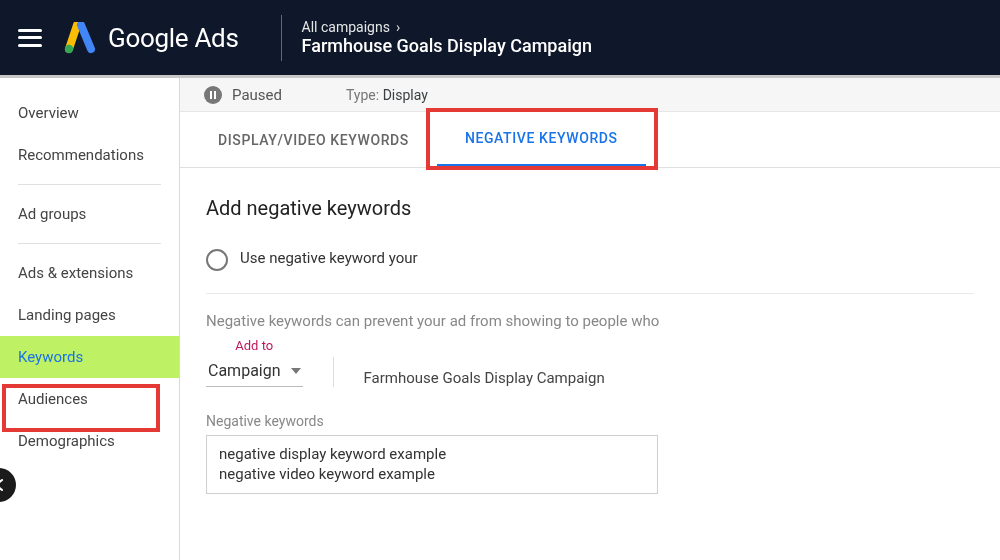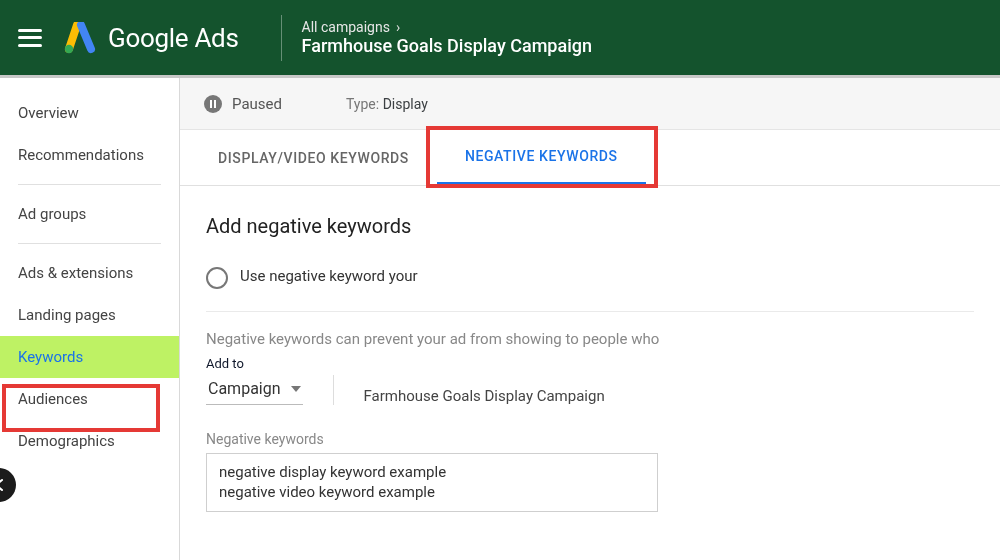--- a/index.html
+++ b/index.html
@@ -1,57 +1,57 @@
 <!DOCTYPE html>
 <html><head>
 <meta charset="utf-8">
 <style>
   * { box-sizing: border-box; margin: 0; padding: 0; }
   body { font-family: Roboto, Arial, sans-serif; font-size: 14px; color: #3c4043; width: 1000px; height: 560px; overflow: hidden; background: #fff; }
-  .header { background: #14532d; height: 78px; display: flex; align-items: center; padding: 0 18px; color: #fff; border-bottom: 3px solid #c7c7c7; }
+  .header { background: #0f172a; height: 78px; display: flex; align-items: center; padding: 0 18px; color: #fff; border-bottom: 3px solid #c7c7c7; }
   .hamburger { width: 24px; height: 18px; display:flex; flex-direction:column; justify-content:space-between; cursor:pointer; margin-right: 22px;}
   .hamburger span { display:block; height:3px; background:#fff; border-radius:2px; }
   .logo { display:flex; align-items:center; margin-right: 22px;}
   .logo-a { position:relative; width:32px; height:32px; margin-right:12px;}
   .logo-text { font-size: 26px; font-weight:400; letter-spacing: -0.3px;}
   .vline { width:1px; height:46px; background: rgba(255,255,255,0.35); margin: 0 20px;}
   .breadcrumb { display:flex; flex-direction:column; }
   .breadcrumb .top { font-size: 14px; color: #e6e6e6; display:flex; align-items:center; gap:6px;}
   .breadcrumb .bottom { font-size: 18px; font-weight:500; color:#fff;}
   .chev { font-size: 14px; color:#ddd;}
   .container { display:flex; height: calc(560px - 78px); }
   .sidebar { width: 180px; border-right: 1px solid #d9d9d9; padding: 14px 0 0 0; position:relative;}
   .side-item { padding: 12px 18px; font-size: 15px; color:#444; cursor:pointer; }
   .side-sep { height:1px; background:#e0e0e0; margin: 8px 18px; }
   .side-active { background:#bef264; color:#1a73e8; }
   .hl-side { position:absolute; border:4px solid #e53935; pointer-events:none;}
   .dark-circle { position:absolute; left:-18px; bottom:58px; width:34px; height:34px; border-radius:50%; background:#1b1b1b; display:flex; align-items:center; justify-content:center; color:#fff; font-size:18px;}
   .main { flex:1; display:flex; flex-direction:column; }
-  .statusbar { background:#f6f6f6; height:52px; display:flex; align-items:center; padding: 0 24px; gap: 40px; border-bottom:1px solid #e5e5e5;}
+  .statusbar { background:#f6f6f6; height:34px; display:flex; align-items:center; padding: 0 24px; gap: 40px; border-bottom:1px solid #e5e5e5;}
   .pause-icon { width:18px; height:18px; border-radius:50%; background:#777; display:inline-flex; align-items:center; justify-content:center; margin-right:10px;}
   .pause-icon::before { content:""; width:2px; height:8px; background:#fff; margin-right:2px;}
   .pause-icon::after { content:""; width:2px; height:8px; background:#fff;}
   .status-txt { display:flex; align-items:center; font-size:15px; color:#555;}
   .type-label { color:#777;margin-left:24px;}
   .tabs { display:flex; align-items:stretch; height:56px; border-bottom:1px solid #e0e0e0; padding-left: 10px; position:relative;}
   .tab { padding: 0 28px; display:flex; align-items:center; font-size:14px; font-weight:500; letter-spacing:0.6px; color:#666; cursor:pointer; text-transform:uppercase;}
   .tab.active { color:#1a73e8; border-bottom: 3px solid #1a73e8; }
   .hl-tab { position:absolute; border:4px solid #e53935; pointer-events:none;}
   .content { padding: 28px 26px 0 26px; }
   .sec-title { font-size: 20px; color:#222; margin-bottom: 28px;}
   .radio-row { display:flex; gap: 18px; align-items:flex-start; padding-bottom: 22px; border-bottom:1px solid #eaeaea;}
   .radio { display:flex; align-items:flex-start; gap:12px; cursor:pointer;}
   .radio-circ { width:22px; height:22px; border-radius:50%; border:2px solid #777; flex:none; position:relative; margin-top:1px;}
   .radio.sel .radio-circ { border-color:#1a73e8;}
   .radio.sel .radio-circ::after { content:""; position:absolute; inset:4px; border-radius:50%; background:#1a73e8;}
   .radio-label { font-size:15px; color:#333; max-width:200px; line-height:1.35;}
   .desc { color:#888; font-size:15px; margin: 18px 0 8px 0;}
   .row-addto { display:flex; align-items:flex-end; gap: 24px; margin-bottom: 26px;}
   .addto-col { display:flex; flex-direction:column; gap:6px;}
-  .small-label { font-size:13px; color:#0f172a;}
+  .small-label { font-size:13px; color:#be185d;text-align:center;}
   .select { display:flex; align-items:center; gap:10px; font-size:16px; color:#333; border-bottom:1px solid #bbb; padding: 2px 2px 6px 2px; cursor:pointer;}
   .caret { width:0; height:0; border-left:5px solid transparent; border-right:5px solid transparent; border-top:6px solid #777;}
   .sep2 { width:1px; height:30px; background:#ddd; margin: 0 6px;}
   .camp-name { font-size:15px; color:#444;}
   .neg-label { font-size:14px; color:#888; margin-bottom:6px;}
   .textarea { width: 452px; min-height: 56px; border:1px solid #cfcfcf; padding: 8px 12px; font-size:15px; color:#333; line-height:1.35; white-space:pre-line;}
 </style>
 </head>
 <body>
 

